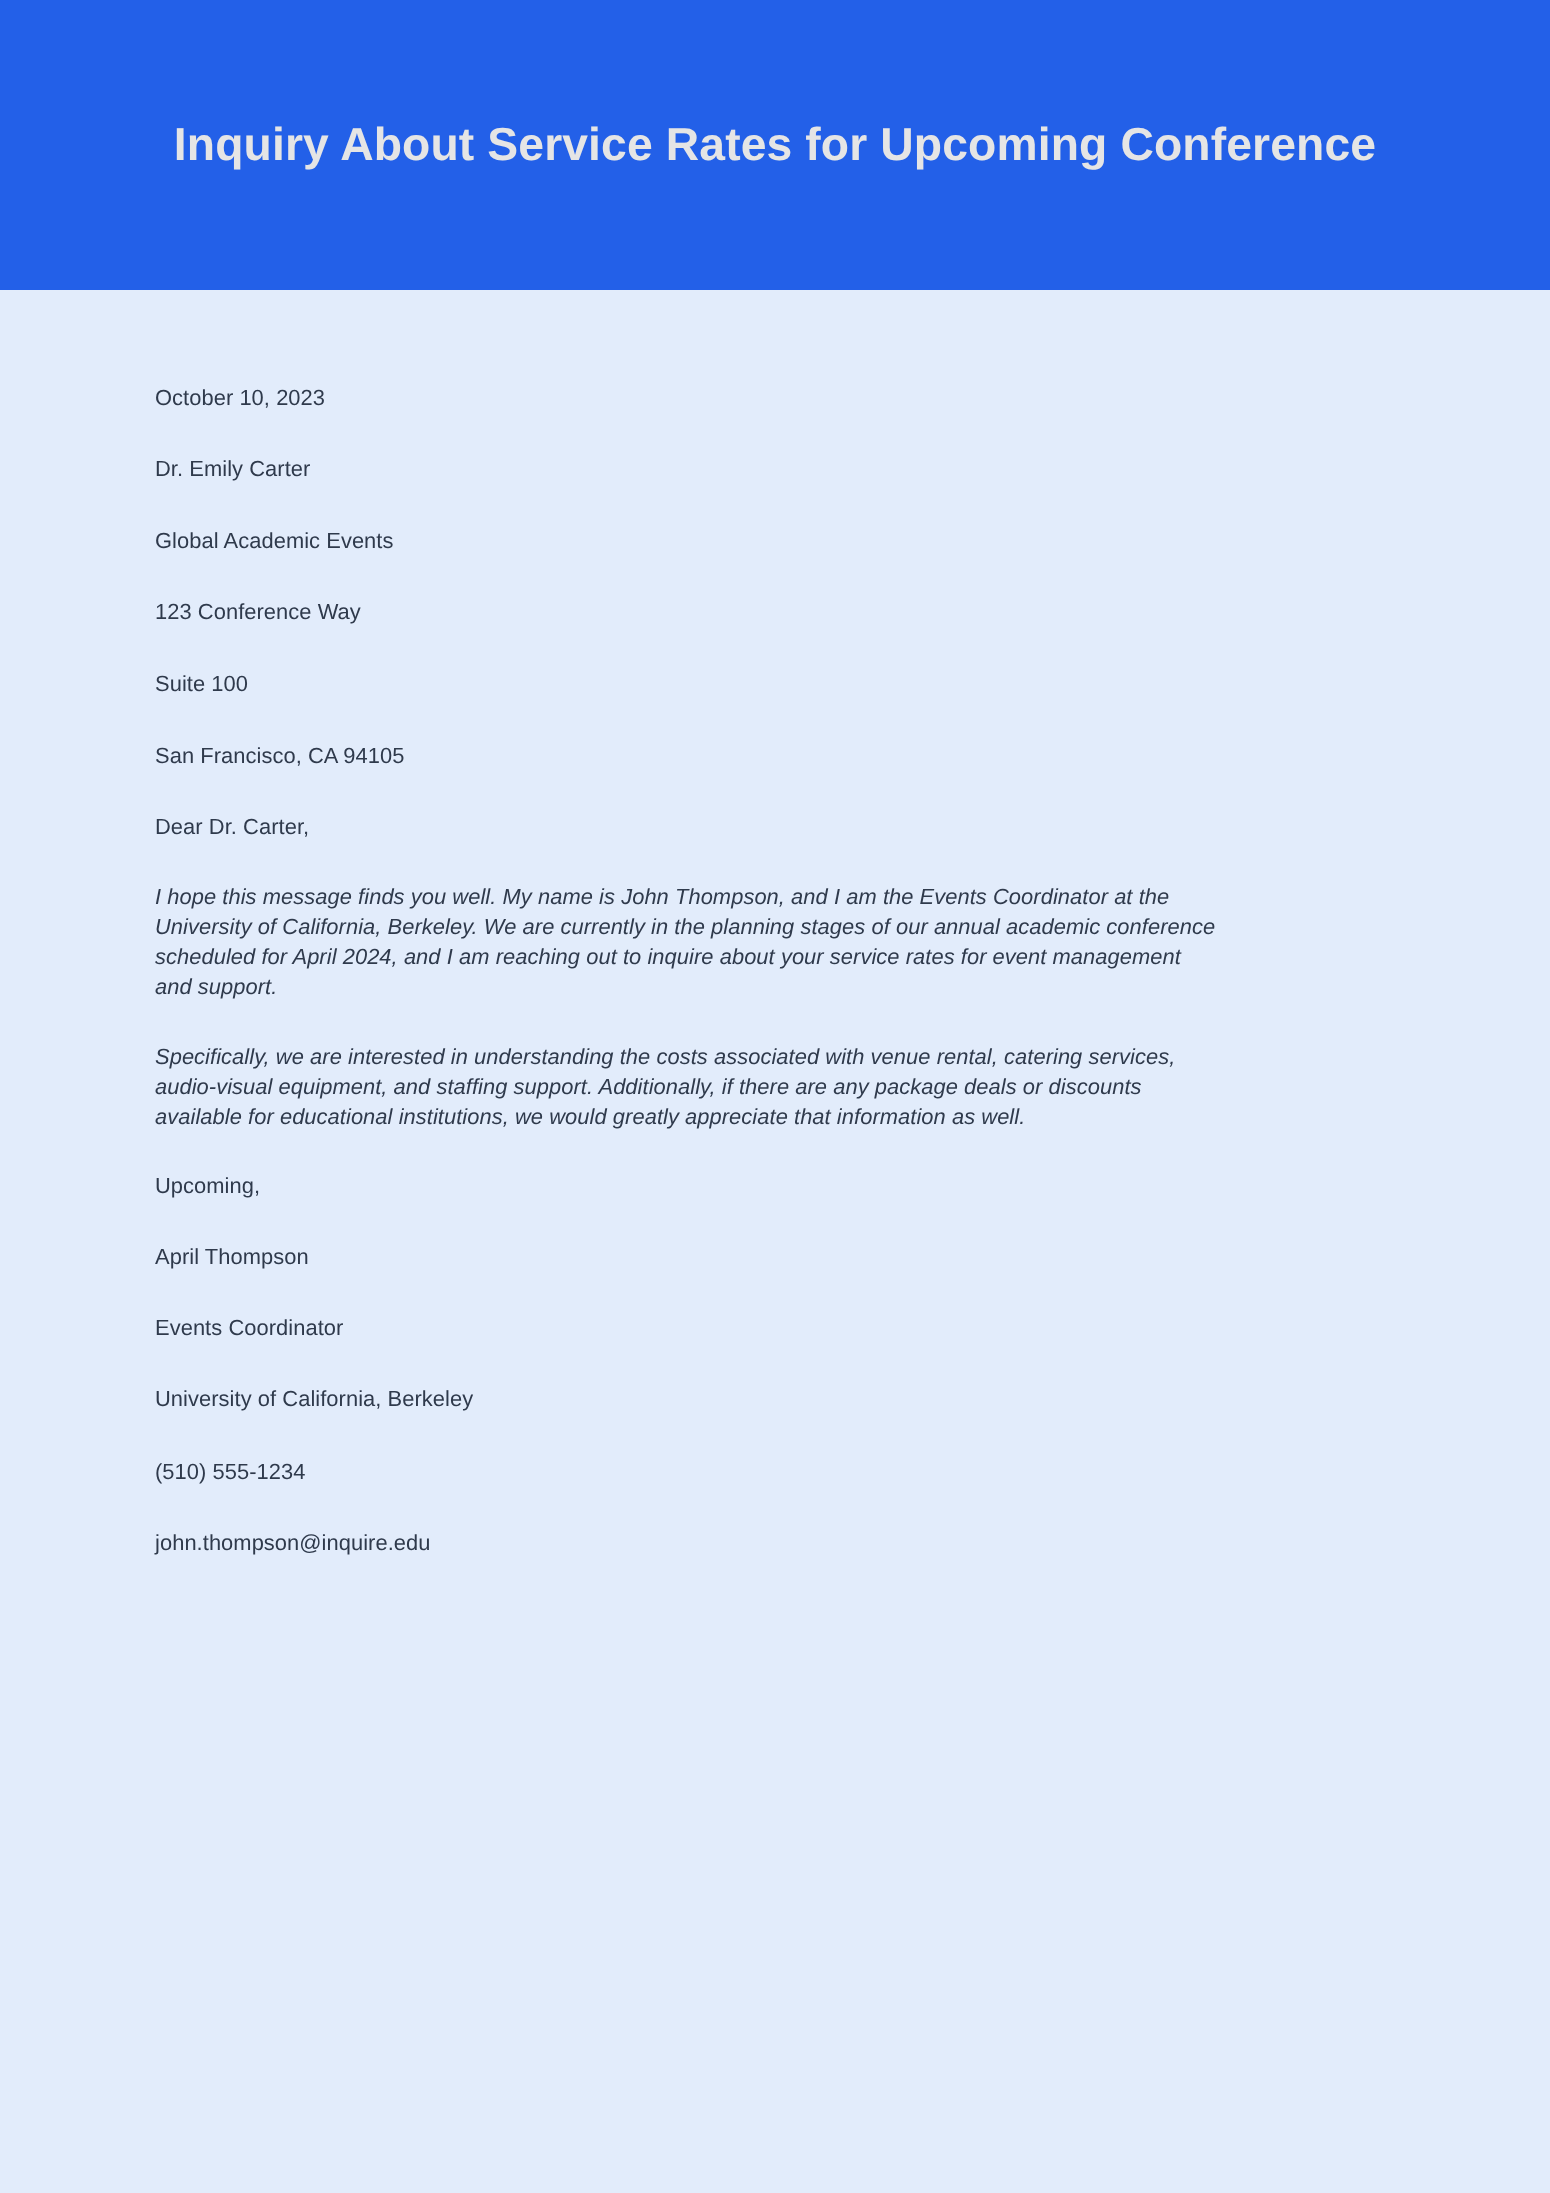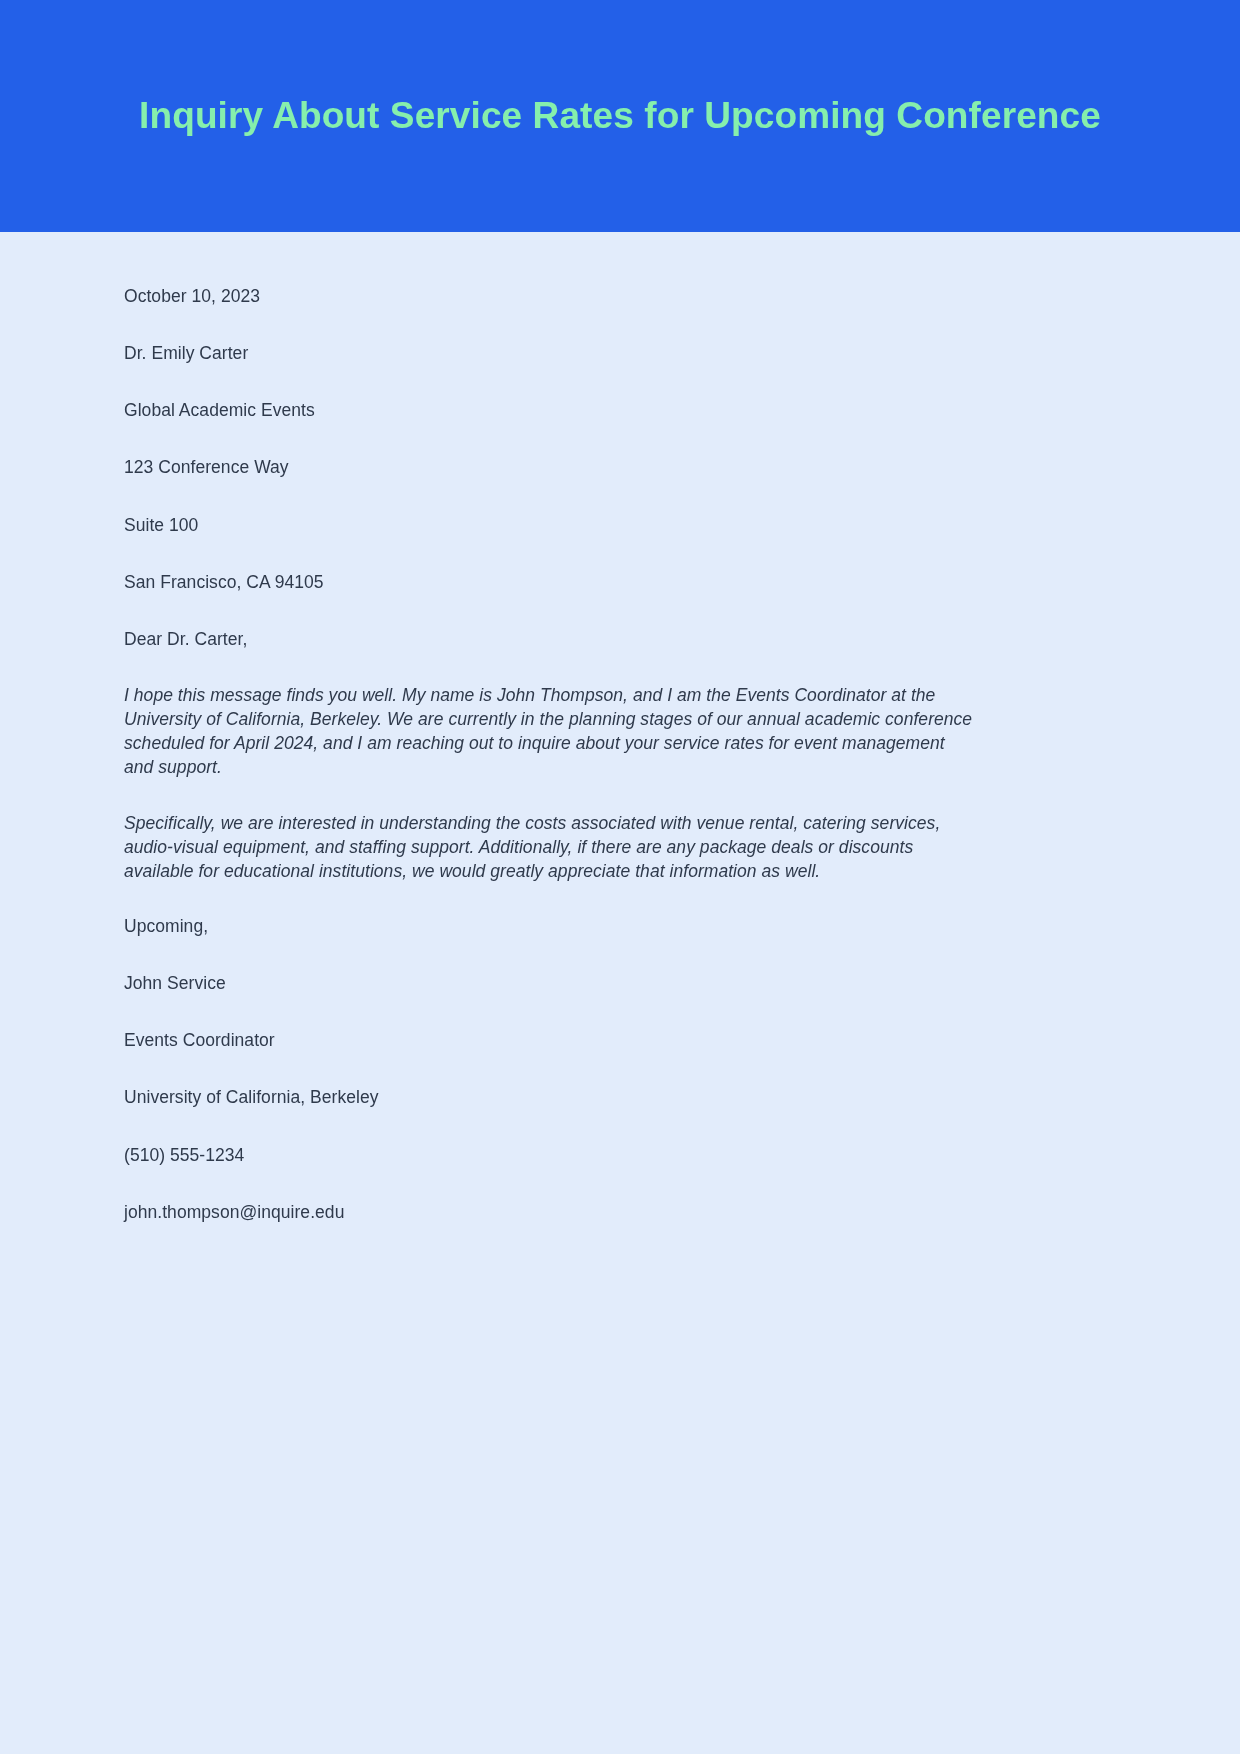--- a/index.html
+++ b/index.html
@@ -30,35 +30,36 @@
     height: 232px;
     background: #2360e8;
     display: flex;
     align-items: center;
     justify-content: center;
     box-sizing: border-box;
     padding: 0 60px;
   }
   .letter-header h1 {
     margin: 0;
-    color: #86efac;
+    color: #e5e5e5;
     font-family: "Liberation Sans", sans-serif;
     font-size: 37px;
     font-weight: bold;
     letter-spacing: 0.1px;
     line-height: 1.2;
     text-align: center;
     white-space: nowrap;
   }
 
   
   .letter-body {
     box-sizing: border-box;
     padding: 52px 120px 0 124px;
     background: #e2ecfb;
+    margin-top: 22px;
   }
 
   .line,
   .para {
     color: #2f3a4c;
     font-family: "Liberation Sans", sans-serif;
     font-size: 17.5px;
     line-height: 1.38;
     margin: 0 0 33px 0;
     letter-spacing: 0.05px;
@@ -100,21 +101,21 @@
     <p class="line">123 Conference Way</p>
     <p class="line">Suite 100</p>
     <p class="line">San Francisco, CA 94105</p>
 
     <p class="line salutation">Dear Dr. Carter,</p>
 
     <p class="para">I hope this message finds you well. My name is John Thompson, and I am the Events Coordinator at the University of California, Berkeley. We are currently in the planning stages of our annual academic conference scheduled for April 2024, and I am reaching out to inquire about your service rates for event management and support.</p>
     <p class="para">Specifically, we are interested in understanding the costs associated with venue rental, catering services, audio-visual equipment, and staffing support. Additionally, if there are any package deals or discounts available for educational institutions, we would greatly appreciate that information as well.</p>
 
     <p class="line sig-line">Upcoming,</p>
-    <p class="line sig-line">John Service</p>
+    <p class="line sig-line">April Thompson</p>
     <p class="line sig-line">Events Coordinator</p>
     <p class="line sig-line">University of California, Berkeley</p>
     <p class="line sig-line">(510) 555-1234</p>
     <p class="line sig-line">john.thompson@inquire.edu</p>
 
   </main>
 
 </div>
 
 </body></html>

